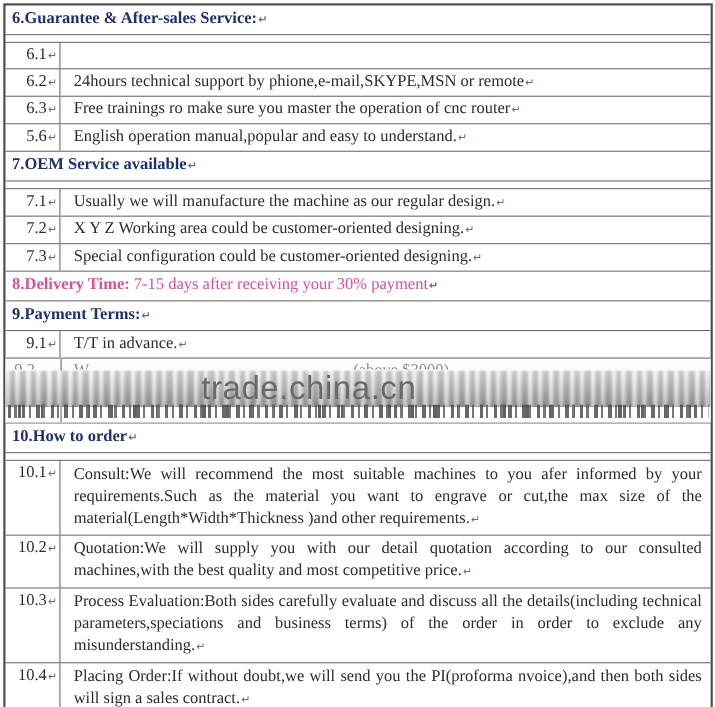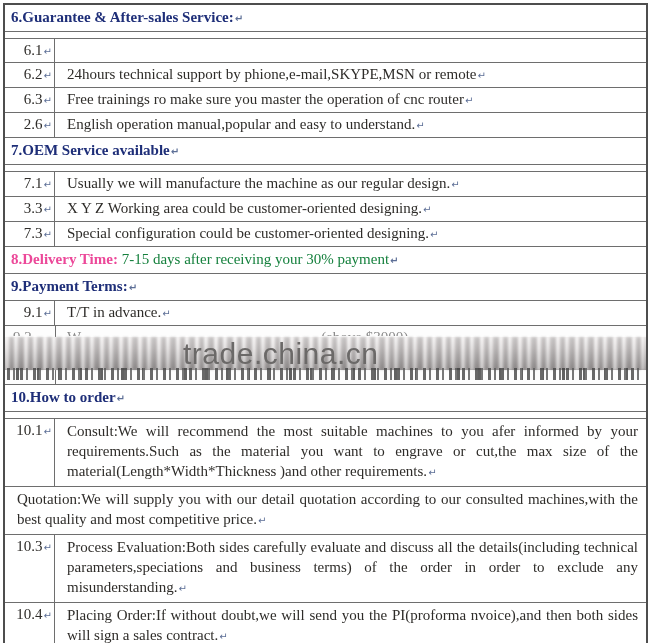--- a/index.html
+++ b/index.html
@@ -75,41 +75,41 @@
   </div>
   <div class="trow">
     <div class="num"><span>6.2</span><span class="rm">↵</span></div>
     <div class="cell"><span>24hours technical support by phione,e-mail,SKYPE,MSN or remote</span><span class="rm">↵</span></div>
   </div>
   <div class="trow">
     <div class="num"><span>6.3</span><span class="rm">↵</span></div>
     <div class="cell"><span>Free trainings ro make sure you master the operation of cnc router</span><span class="rm">↵</span></div>
   </div>
   <div class="trow">
-    <div class="num"><span>2.6</span><span class="rm">↵</span></div>
+    <div class="num"><span>5.6</span><span class="rm">↵</span></div>
     <div class="cell"><span>English operation manual,popular and easy to understand.</span><span class="rm">↵</span></div>
   </div>
 
   <div class="hrow"><span>7.OEM Service available</span><span class="rm">↵</span></div>
   <div class="sp"></div>
 
   <div class="trow">
     <div class="num"><span>7.1</span><span class="rm">↵</span></div>
     <div class="cell"><span>Usually we will manufacture the machine as our regular design.</span><span class="rm">↵</span></div>
   </div>
   <div class="trow">
-    <div class="num"><span>3.3</span><span class="rm">↵</span></div>
+    <div class="num"><span>7.2</span><span class="rm">↵</span></div>
     <div class="cell"><span>X Y Z Working area could be customer-oriented designing.</span><span class="rm">↵</span></div>
   </div>
   <div class="trow">
     <div class="num"><span>7.3</span><span class="rm">↵</span></div>
     <div class="cell"><span>Special configuration could be customer-oriented designing.</span><span class="rm">↵</span></div>
   </div>
 
-  <div class="hrow"><span class="dlabel">8.Delivery Time:</span><span style="font-weight:normal;color:#15803d;"> 7-15 days after receiving your 30% payment</span><span class="rm">↵</span></div>
+  <div class="hrow"><span class="dlabel">8.Delivery Time:</span><span style="font-weight:normal;color:#ec4899;"> 7-15 days after receiving your 30% payment</span><span class="rm">↵</span></div>
 
   <div class="hrow"><span>9.Payment Terms:</span><span class="rm">↵</span></div>
 
   <div class="trow">
     <div class="num"><span>9.1</span><span class="rm">↵</span></div>
     <div class="cell"><span>T/T in advance.</span><span class="rm">↵</span></div>
   </div>
 
   <div class="obscured">
     <div class="obs-divider"></div>
@@ -124,20 +124,21 @@
   </div>
 
   <div class="hrow"><span>10.How to order</span><span class="rm">↵</span></div>
   <div class="sp"></div>
 
   <div class="trow">
     <div class="num"><span>10.1</span><span class="rm">↵</span></div>
     <div class="cell para"><span>Consult:We will recommend the most suitable machines to you afer informed by your requirements.Such as the material you want to engrave or cut,the max size of the material(Length*Width*Thickness )and other requirements.</span><span class="rm">↵</span></div>
   </div>
   <div class="trow">
+    <div class="num"><span>10.2</span><span class="rm">↵</span></div>
     <div class="cell para"><span>Quotation:We will supply you with our detail quotation according to our consulted machines,with the best quality and most competitive price.</span><span class="rm">↵</span></div>
   </div>
   <div class="trow">
     <div class="num"><span>10.3</span><span class="rm">↵</span></div>
     <div class="cell para"><span>Process Evaluation:Both sides carefully evaluate and discuss all the details(including technical parameters,speciations and business terms) of the order in order to exclude any misunderstanding.</span><span class="rm">↵</span></div>
   </div>
   <div class="trow">
     <div class="num"><span>10.4</span><span class="rm">↵</span></div>
     <div class="cell para"><span>Placing Order:If without doubt,we will send you the PI(proforma nvoice),and then both sides will sign a sales contract.</span><span class="rm">↵</span></div>
   </div>

